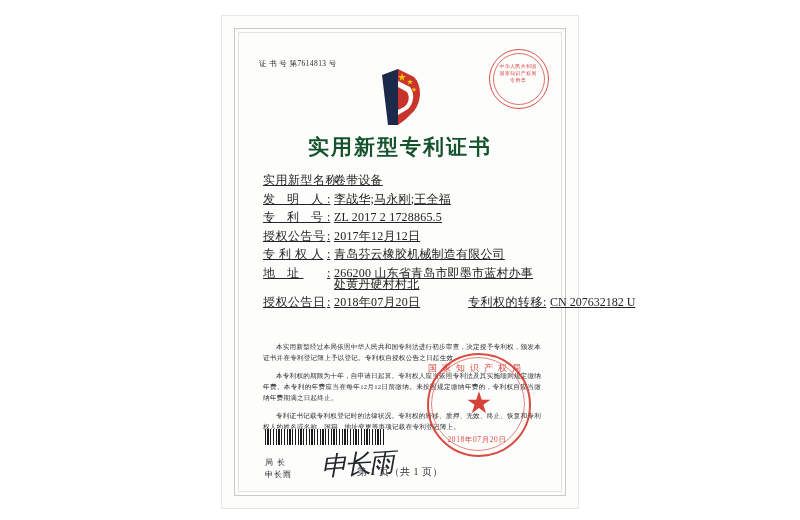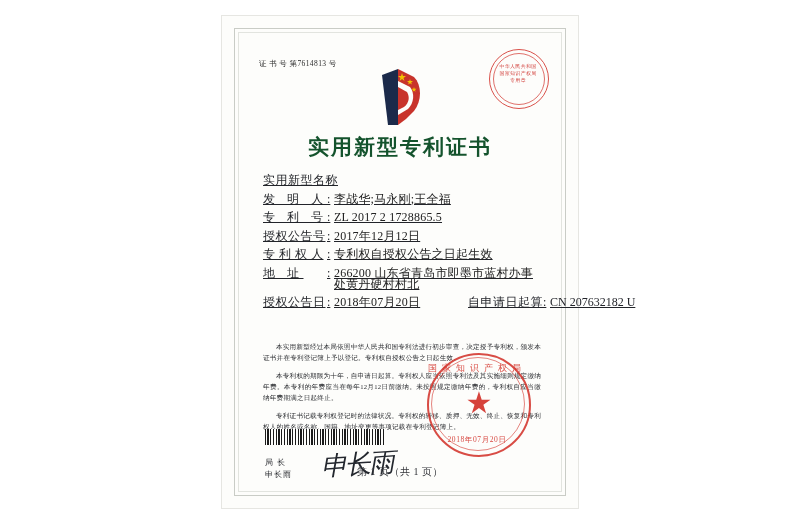--- a/index.html
+++ b/index.html
@@ -315,51 +315,52 @@
           </g>
         </svg>
       </div>
 
       <div class="title">实用新型专利证书</div>
 
       <div class="fields">
         <div class="field-row">
           <span class="field-label">实用新型名称</span>
           <span class="field-colon">:</span>
+          <span class="field-value">卷带设备</span>
         </div>
         <div class="field-row">
           <span class="field-label sp">发 明 人</span>
           <span class="field-colon">:</span>
           <span class="field-value">李战华;马永刚;王全福</span>
         </div>
         <div class="field-row">
           <span class="field-label sp">专 利 号</span>
           <span class="field-colon">:</span>
           <span class="field-value">ZL 2017 2 1728865.5</span>
         </div>
         <div class="field-row">
           <span class="field-label">授权公告号</span>
           <span class="field-colon">:</span>
           <span class="field-value">2017年12月12日</span>
         </div>
         <div class="field-row">
           <span class="field-label">专 利 权 人</span>
           <span class="field-colon">:</span>
-          <span class="field-value">专利权自授权公告之日起生效</span>
+          <span class="field-value">青岛芬云橡胶机械制造有限公司</span>
         </div>
         <div class="field-row">
           <span class="field-label sp">地 址</span>
           <span class="field-colon">:</span>
           <span class="field-value">266200 山东省青岛市即墨市蓝村办事处黄丹硬村村北</span>
         </div>
         <div class="field-row two">
           <span class="field-label">授权公告日</span>
           <span class="field-colon">:</span>
           <span class="field-value">2018年07月20日</span>
-          <span class="field-label2">自申请日起算</span>
+          <span class="field-label2">专利权的转移</span>
           <span class="field-colon">:</span>
           <span class="field-value2">CN 207632182 U</span>
         </div>
       </div>
 
       <div class="body-text">
         <p>本实用新型经过本局依照中华人民共和国专利法进行初步审查，决定授予专利权，颁发本证书并在专利登记簿上予以登记。专利权自授权公告之日起生效。</p>
         <p>本专利权的期限为十年，自申请日起算。专利权人应当依照专利法及其实施细则规定缴纳年费。本专利的年费应当在每年12月12日前缴纳。未按照规定缴纳年费的，专利权自应当缴纳年费期满之日起终止。</p>
         <p>专利证书记载专利权登记时的法律状况。专利权的转移、质押、无效、终止、恢复和专利权人的姓名或名称、国籍、地址变更等事项记载在专利登记簿上。</p>
       </div>

